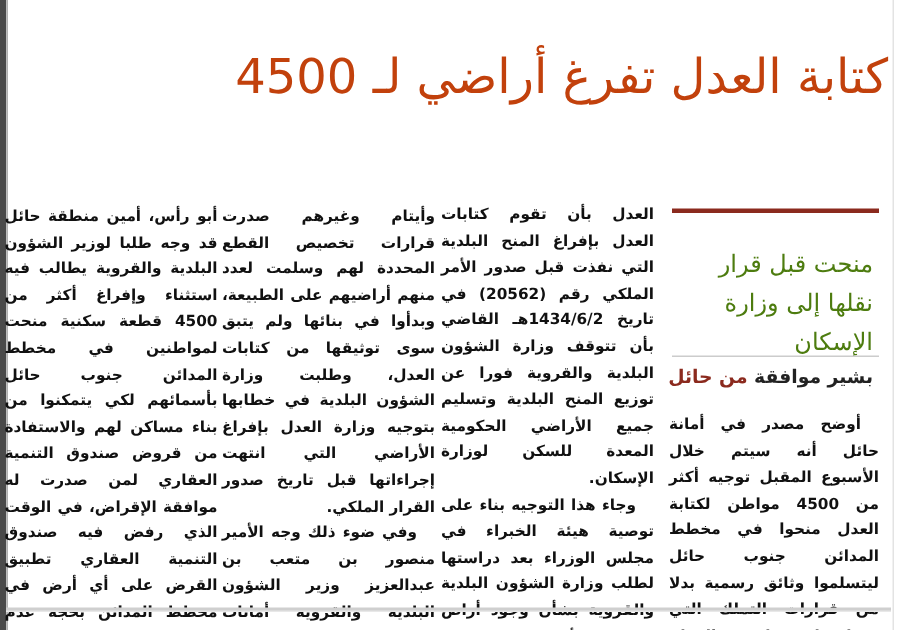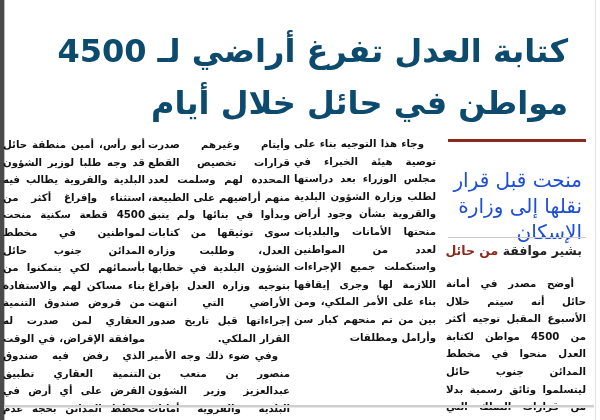--- a/index.html
+++ b/index.html
@@ -4,27 +4,27 @@
 <style>
   html, body { margin: 0; padding: 0; background: #ffffff; }
   body { width: 600px; height: 420px; overflow: hidden; position: relative;
          font-family: "DejaVu Sans", sans-serif; color: #1a1a1a; }
   .frame-left { position: absolute; left: 0; top: 0; width: 4px; height: 420px;
                 background: #4a4a4a; border-right: 1px solid #bdbdbd; }
   .frame-right { position: absolute; right: 4px; top: 0; width: 1px; height: 420px; background: #e3e3e3; }
   .bottom-rule { position: absolute; left: 4px; right: 6px; top: 405px; height: 2px;
                  background: #cfcfcf; border-bottom: 1px solid #e8e8e8; }
 
-  .headline { position: absolute; right: 32px; top: 4px; width: 560px; text-align: right;
-              font-family: "DejaVu Sans", sans-serif; font-weight: bold;
-              font-size: 32px; line-height: 52px; letter-spacing: -0.5px; color: #0c4a6e; }
+  .headline { position: absolute; right: 8px; top: 4px; width: 560px; text-align: right;
+              font-family: "DejaVu Sans", sans-serif; font-weight: normal;
+              font-size: 32px; line-height: 52px; letter-spacing: -0.5px; color: #c2410c; }
   .headline .line { display: block; white-space: nowrap; }
   .red-rule { position: absolute; right: 14px; top: 139px; width: 138px; height: 3px; background: #8b2a1e; }
   .subhead { position: absolute; right: 18px; top: 150px; width: 135px; text-align: right;
-             font-size: 20px; line-height: 26px; color: #1d4ed8; font-weight: normal; }
+             font-size: 16px; line-height: 26px; color: #4d7c0f; font-weight: normal; }
   .gray-rule { position: absolute; right: 14px; top: 237px; width: 138px; height: 1px; background: #cccccc; }
   .byline { position: absolute; right: 18px; top: 243px; text-align: right; font-size: 12.5px;
             font-weight: bold; color: #222; white-space: nowrap; }
   .byline .loc { color: #8b2a1e; margin-left: 38px; }
 
   .col { position: absolute; text-align: justify; text-align-last: right;
          font-family: "DejaVu Sans", sans-serif; font-weight: bold;
          font-size: 10.2px; line-height: 17.6px; color: #111; }
   .col p { margin: 0; text-indent: 12px; }
   .col p.noindent { text-indent: 0; }
@@ -34,37 +34,37 @@
   .col-4 { right: 455px; top: 136px; width: 142px; }
 </style>
 </head>
 <body>
 
 <div class="frame-left"></div>
 <div class="frame-right"></div>
 
 <h1 class="headline">
   <span class="line">كتابة العدل تفرغ أراضي لـ 4500</span>
-  <span class="line">مواطن في حائل خلال أيام</span>
 </h1>
 
 <div class="red-rule"></div>
 <h2 class="subhead">منحت قبل قرار نقلها إلى وزارة الإسكان</h2>
 <div class="gray-rule"></div>
 <div class="byline">
   <span>بشير موافقة</span>
   <span class="loc">من حائل</span>
 </div>
 
 <div class="col col-1">
   <p>أوضح مصدر في أمانة حائل أنه سيتم خلال الأسبوع المقبل توجيه أكثر من 4500 مواطن لكتابة العدل منحوا في مخطط المدائن جنوب حائل ليتسلموا وثائق رسمية بدلا من قرارات التملك التي يحملونها على القطع الممنوحة لهم.</p>
 
 </div>
 
 <div class="col col-2">
+  <p class="noindent">العدل بأن تقوم كتابات العدل بإفراغ المنح البلدية التي نفذت قبل صدور الأمر الملكي رقم (20562) في تاريخ 1434/6/2هـ القاضي بأن تتوقف وزارة الشؤون البلدية والقروية فورا عن توزيع المنح البلدية وتسليم جميع الأراضي الحكومية المعدة للسكن لوزارة الإسكان.</p>
   <p>وجاء هذا التوجيه بناء على توصية هيئة الخبراء في مجلس الوزراء بعد دراستها لطلب وزارة الشؤون البلدية والقروية بشأن وجود أراض منحتها الأمانات والبلديات لعدد من المواطنين واستكملت جميع الإجراءات اللازمة لها وجرى إيقافها بناء على الأمر الملكي، ومن بين من تم منحهم كبار سن وأرامل ومطلقات</p>
 </div>
 
 <div class="col col-3">
   <p class="noindent">وأيتام وغيرهم صدرت قرارات تخصيص القطع المحددة لهم وسلمت لعدد منهم أراضيهم على الطبيعة، وبدأوا في بنائها ولم يتبق سوى توثيقها من كتابات العدل، وطلبت وزارة الشؤون البلدية في خطابها بتوجيه وزارة العدل بإفراغ الأراضي التي انتهت إجراءاتها قبل تاريخ صدور القرار الملكي.</p>
   <p>وفي ضوء ذلك وجه الأمير منصور بن متعب بن عبدالعزيز وزير الشؤون البلدية والقروية أمانات وبلديات المملكة بإنهاء إجراءات جميع الممنوحين بقرارات تملك وتحويلهم لكتابات العدل لتسليمهم صكوك ووثائق التملك.</p>
 
 </div>
 
 <div class="col col-4">

